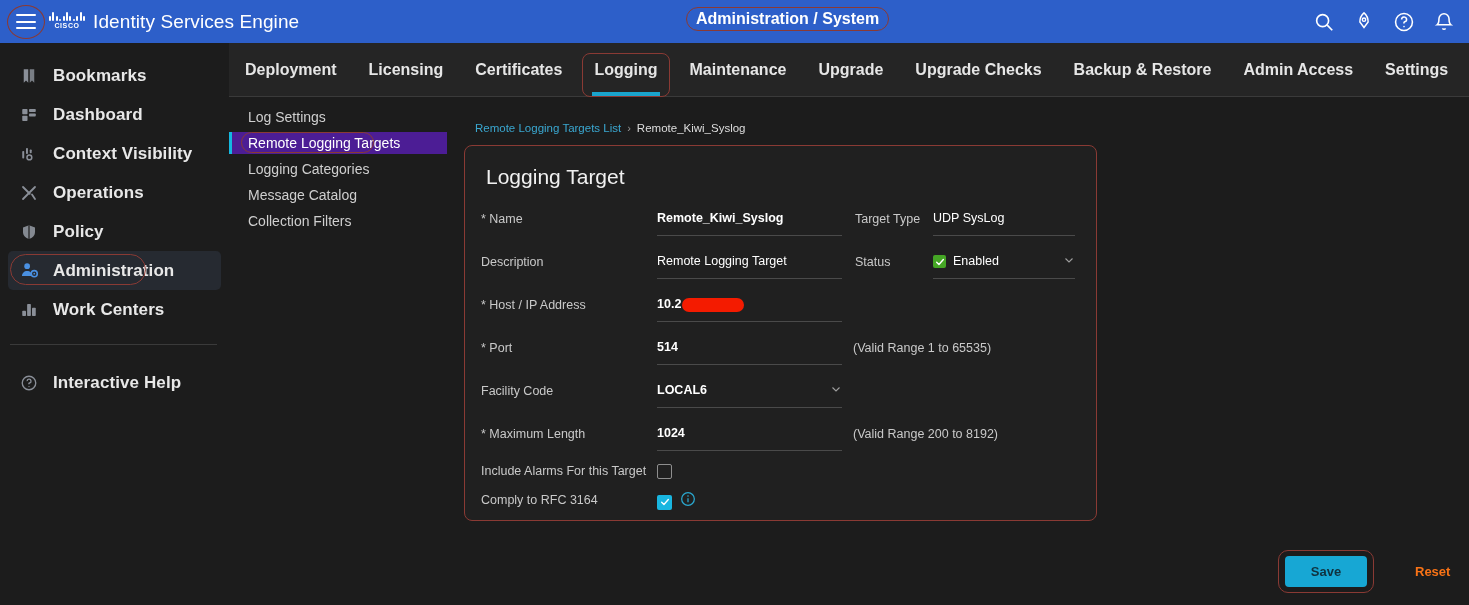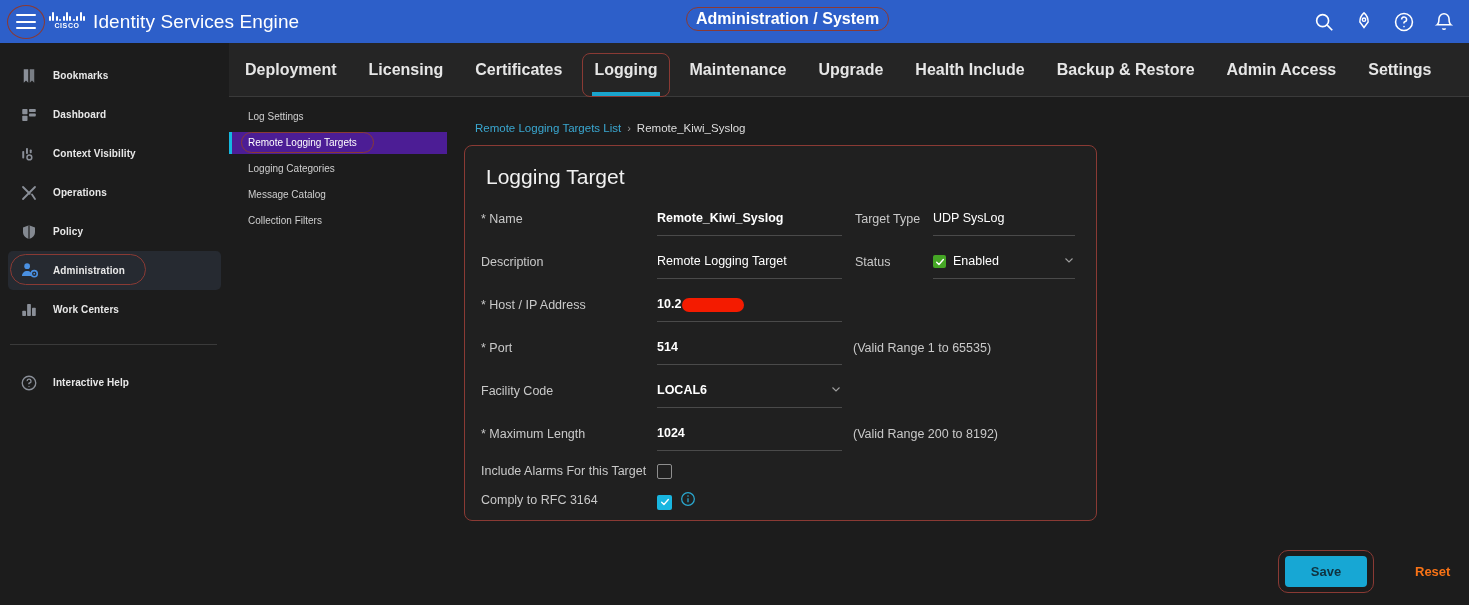--- a/index.html
+++ b/index.html
@@ -60,21 +60,21 @@
     background: #1c1c1c;
     padding-top: 13px;
   }
   .side-item {
     position: relative;
     height: 39px; margin: 0 8px; padding-left: 10px;
     display: flex; align-items: center; gap: 13px;
     border-radius: 5px; cursor: pointer;
   }
   .side-item.active { background: #262a31; }
-  .side-label { color: #e8e8e8; font-size: 10px; font-weight: bold; letter-spacing: 0.1px; }
+  .side-label { color: #e8e8e8; font-size: 17px; font-weight: bold; letter-spacing: 0.1px; }
   .side-icon { width: 22px; height: 22px; flex: 0 0 22px; display: flex; align-items: center; justify-content: center; }
   .anno-oval {
     position: absolute; left: 2px; top: 3px;
     width: 136px; height: 31px;
     border: 1.4px solid #8a3a34; border-radius: 18px;
     pointer-events: none;
   }
   .side-divider {
     height: 1px; background: #3a3a3a; margin: 15px 12px 0 10px;
   }
@@ -84,21 +84,21 @@
   .subnav {
     position: absolute; left: 229px; top: 97px;
     width: 218px; height: 508px;
     background: #1c1c1c;
     padding-top: 9px;
   }
   .subnav-item {
     position: relative;
     height: 22px; line-height: 22px;
     padding-left: 19px; margin-bottom: 4px;
-    color: #cfcfcf; font-size: 10px; cursor: pointer;
+    color: #cfcfcf; font-size: 14px; cursor: pointer;
   }
   .subnav-item.active { background: #4c1d95; color: #ffffff; }
   .subnav-item.active::before {
     content: ""; position: absolute; left: 0; top: 0;
     width: 3px; height: 22px; background: #15b7e0;
   }
   .subnav-item .anno-oval2 {
     position: absolute; left: 12px; top: 0px;
     width: 133px; height: 21px;
     border: 1.3px solid #8a3a34; border-radius: 12px;
@@ -383,21 +383,21 @@
     <span>Logging</span>
     <span class="anno-tab"></span>
   </div>
   <div class="tab">
     <span>Maintenance</span>
   </div>
   <div class="tab">
     <span>Upgrade</span>
   </div>
   <div class="tab">
-    <span>Health Include</span>
+    <span>Upgrade Checks</span>
   </div>
   <div class="tab">
     <span>Backup &amp; Restore</span>
   </div>
   <div class="tab">
     <span>Admin Access</span>
   </div>
   <div class="tab">
     <span>Settings</span>
   </div>

